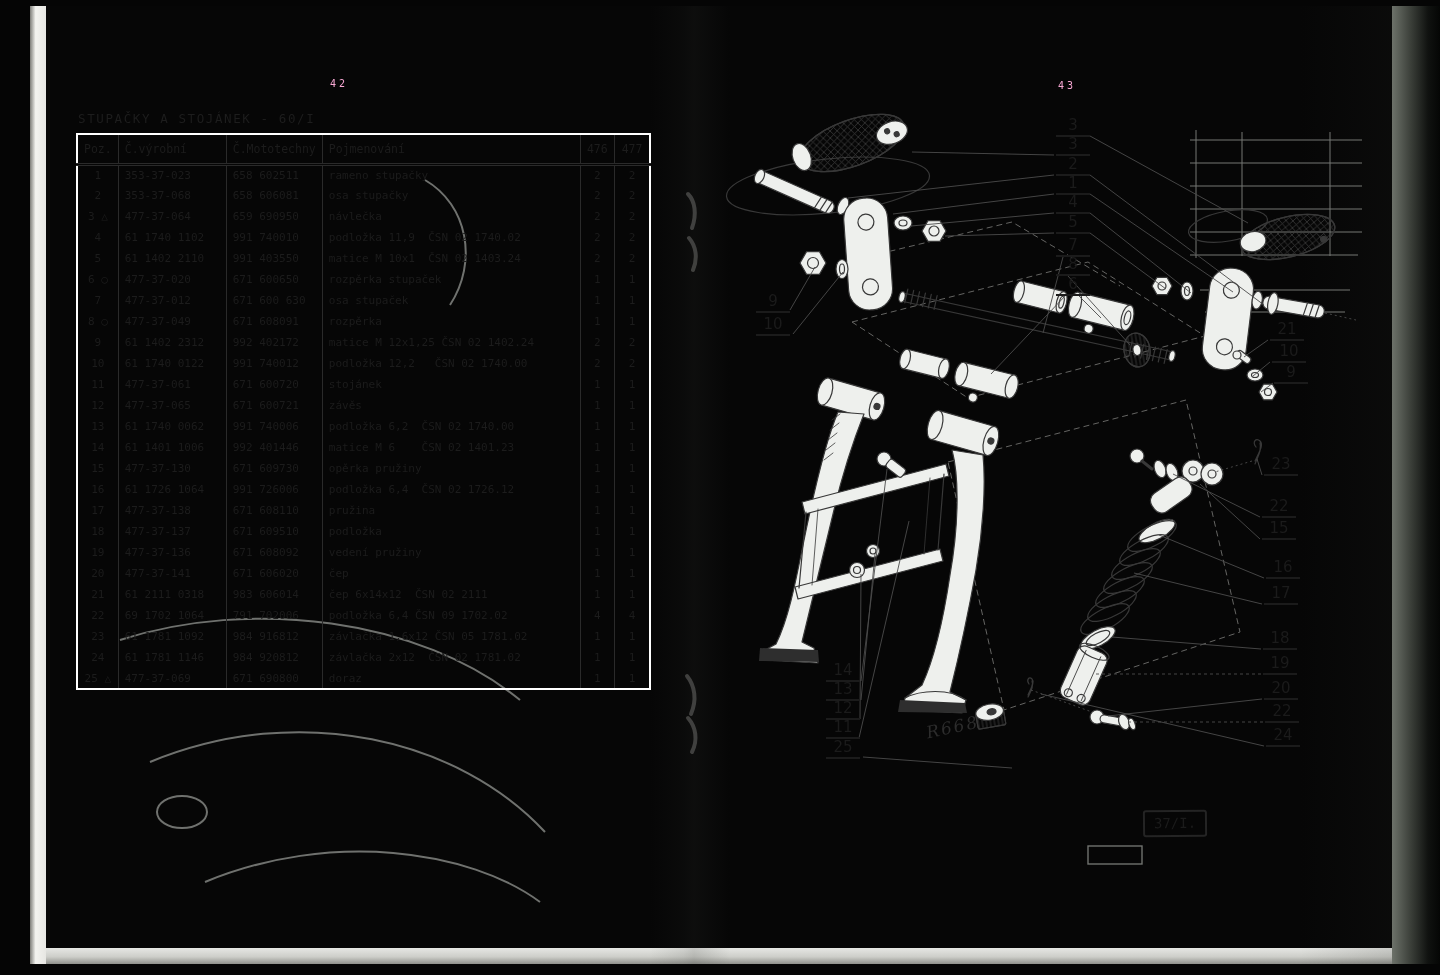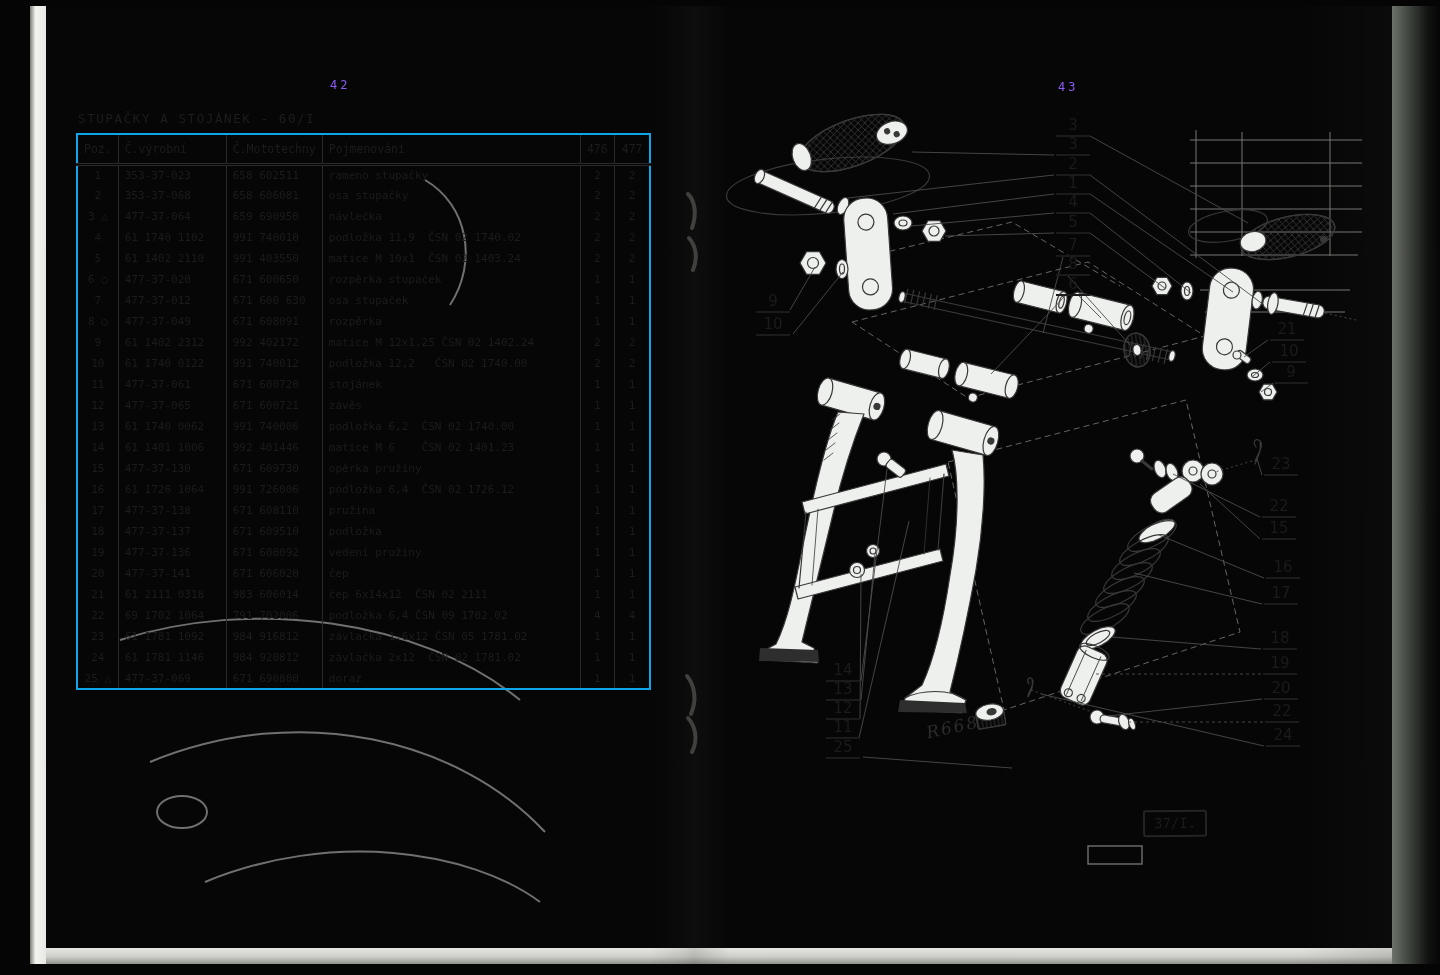--- a/index.html
+++ b/index.html
@@ -14,28 +14,28 @@
     background:linear-gradient(180deg,#e6e7e4,#cdcec9 55%,#8f908b 100%)}
   .edge-right{position:absolute;right:0;top:0;width:48px;height:975px;
     background:linear-gradient(90deg,#6d726a 0%,#3a3e38 40%,#101210 75%,#050605 100%)}
   .edge-top{position:absolute;left:0;top:0;width:1440px;height:6px;background:#050505}
   .edge-bottom{position:absolute;left:0;bottom:0;width:1440px;height:11px;background:#050505}
   .fold{position:absolute;left:650px;top:6px;width:80px;height:958px;
     background:linear-gradient(90deg,rgba(0,0,0,0) 0%,rgba(50,52,48,.10) 42%,rgba(50,52,48,.17) 55%,rgba(0,0,0,0) 100%)}
   .right-page-shade{position:absolute;left:1300px;top:6px;width:94px;height:958px;
     background:linear-gradient(90deg,rgba(0,0,0,0),rgba(40,42,38,.14))}
 
-  .pagenum{position:absolute;font-size:12px;letter-spacing:3px;color:#8b5cf6}
+  .pagenum{position:absolute;font-size:10px;letter-spacing:3px;color:#f9a8d4}
   #pn-left{left:330px;top:78px}
   #pn-right{left:1058px;top:80px}
 
   .title{position:absolute;left:78px;top:111px;font-size:12.5px;letter-spacing:1.6px;color:#1d1d1d}
 
   table.parts{position:absolute;left:76px;top:133px;border-collapse:collapse;table-layout:fixed;
-    border:2px solid #0ea5e9;color:#1c1c1c}
+    border:2px solid #ffffff;color:#1c1c1c}
   table.parts th{border-bottom:3px double #2a2a2a;font-weight:normal;font-size:11.5px;
     text-align:left;padding:0 6px;height:30px;white-space:pre}
   table.parts td{font-size:11px;height:21px;padding:0 6px;white-space:pre;overflow:hidden}
   table.parts th + th, table.parts td + td{border-left:1.6px solid #2a2a2a}
   .c0{width:40px;text-align:center!important}
   .c1{width:108px}.c2{width:94px}.c3{width:258px}
   .c4{width:34px;text-align:center!important}
   .c5{width:36px;text-align:center!important}
 
   .callout{position:absolute;width:34px;height:20px;text-align:center;line-height:17px;

